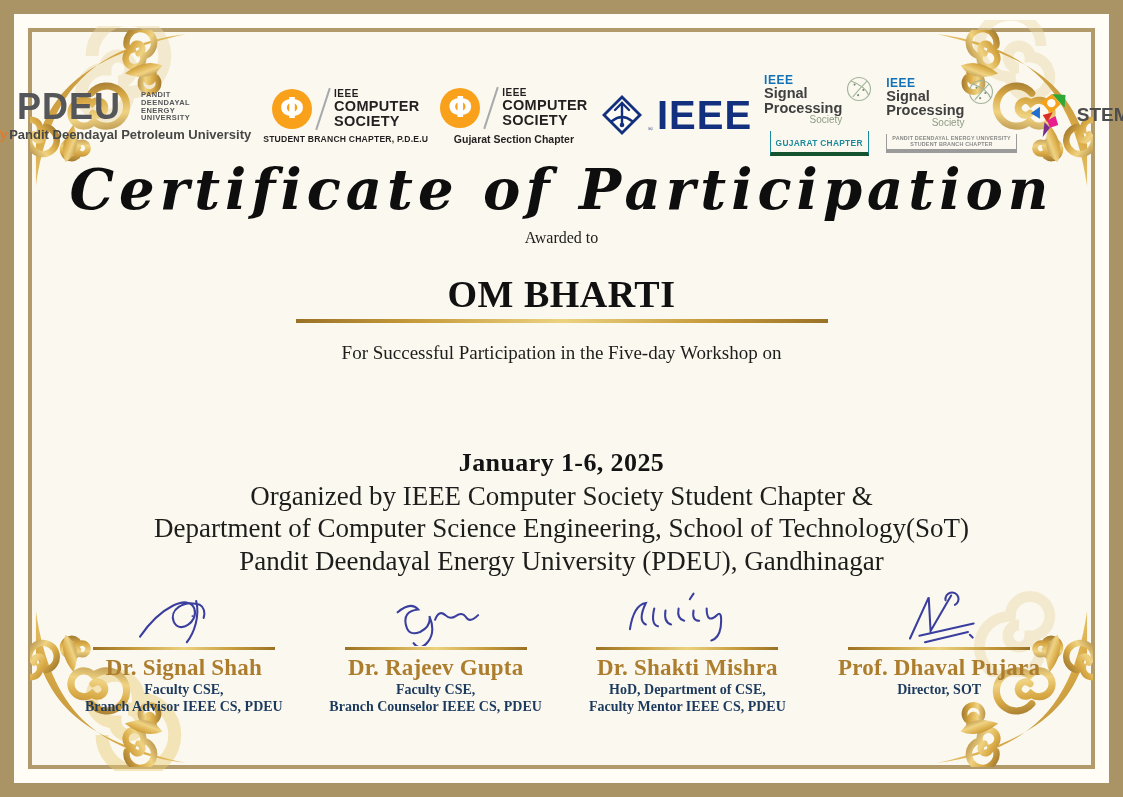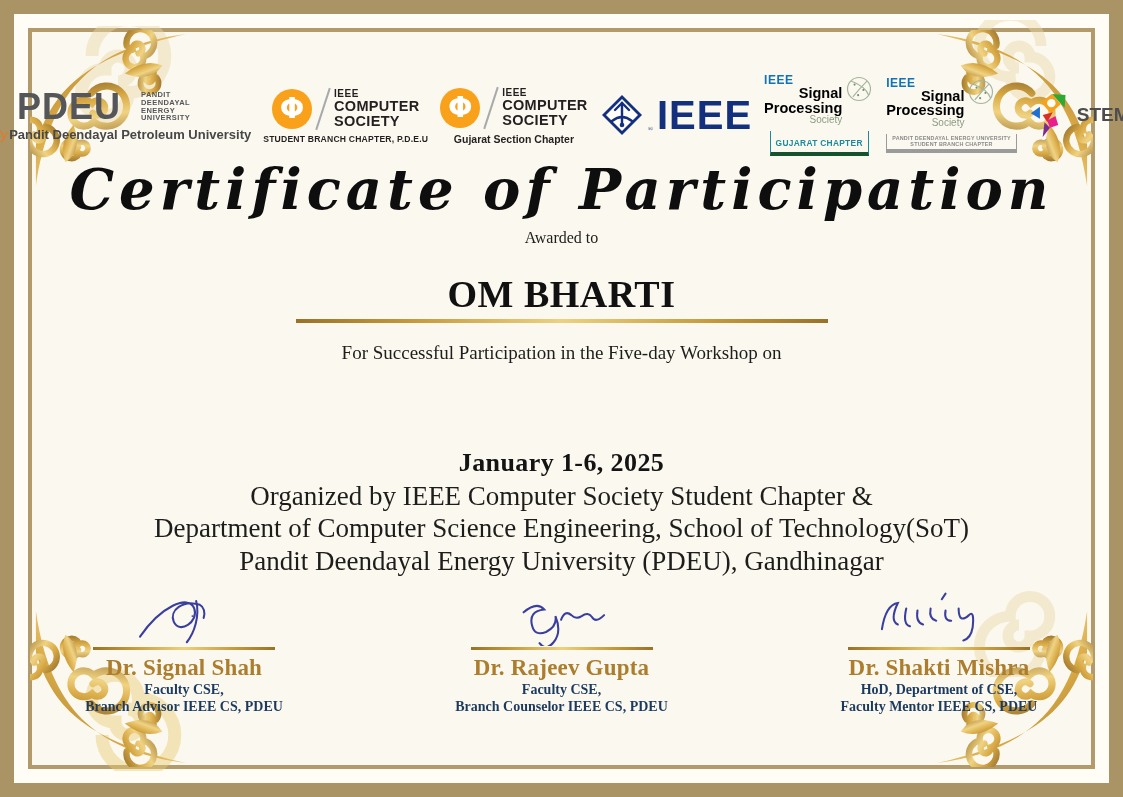--- a/index.html
+++ b/index.html
@@ -37,21 +37,21 @@
   .cs-caption{font-family:"Liberation Sans",sans-serif;font-weight:700;color:#231f20;margin-top:3px;white-space:nowrap;}
   .cap-sm{font-size:8.6px;letter-spacing:.2px;}
   .cap-md{font-size:10.5px;}
   .ieee-master{display:flex;align-items:center;gap:4px;}
   .ieee-word{font-family:"Liberation Sans",sans-serif;font-size:40px;font-weight:800;color:#12307e;letter-spacing:1px;line-height:1;}
   .reg{font-size:7px;color:#12307e;align-self:flex-end;margin-bottom:4px;}
   .sps{display:flex;flex-direction:column;align-items:flex-start;}
   .sps-row{display:flex;align-items:flex-start;gap:2px;}
   .sps-text{display:flex;flex-direction:column;line-height:1.0;font-family:"Liberation Sans",sans-serif;}
   .sps-ieee{font-size:12px;font-weight:800;color:#1172ba;letter-spacing:.5px;}
-  .sps-green{font-size:14.5px;font-weight:600;color:#000000;text-align:right;}
+  .sps-green{font-size:14.5px;font-weight:600;color:#404040;}
   .sps-soc{font-size:10px;font-weight:400;color:#8e9c84;align-self:flex-end;}
   .sps-cap{align-self:center;margin-top:6px;border-left:1px solid #1a8a9d;border-right:1px solid #1a8a9d;border-bottom:4px solid #14532d;padding:1px 5px 2px;}
   .sps-cap-guj{font-family:"Liberation Sans",sans-serif;font-size:8.4px;font-weight:700;color:#1a8a9d;letter-spacing:.3px;white-space:nowrap;}
   .sps-cap-pd{border-color:#9b9b9b;display:flex;flex-direction:column;align-items:center;line-height:1.15;}
   .sps-cap-pd span{font-family:"Liberation Sans",sans-serif;font-size:5.4px;font-weight:600;color:#8a8a8a;letter-spacing:.2px;white-space:nowrap;}
   .stem{display:flex;align-items:center;gap:6px;}
   .stem-word{font-family:"Liberation Sans",sans-serif;font-size:19px;font-weight:600;color:#4d4d4d;}
   
   .title{position:absolute;top:156px;left:0;right:0;text-align:center;
          font-family:"DejaVu Serif",serif;font-style:italic;font-weight:700;
@@ -330,16 +330,29 @@
           <path d="M82,24 q-2,11 6,11"></path>
           <path d="M96,22 q0,17 11,7 q6,-6 4,13 q-2,12 -10,14"></path>
           <path d="M78,12 l4,-6"></path>
         </svg>
         <div class="sig-line"></div>
         <div class="sig-name">Dr. Shakti Mishra</div>
         <div class="sig-title">HoD, Department of CSE,</div>
         <div class="sig-title">Faculty Mentor IEEE CS, PDEU</div>
       </div>
 
+      <div class="sig-col">
+        <svg class="sig-ink" viewBox="0 0 150 62" fill="none" stroke="#3a3f9f" stroke-width="2.2" stroke-linecap="round">
+          <path d="M44,54 L64,10 L66,46 L88,8"></path>
+          <path d="M82,13 a7,7 0 1,1 10,5"></path>
+          <path d="M54,51 L112,38"></path>
+          <path d="M60,58 L106,47"></path>
+          <path d="M108,50 l3,3"></path>
+        </svg>
+        <div class="sig-line"></div>
+        <div class="sig-name">Prof. Dhaval Pujara</div>
+        <div class="sig-title">Director, SOT</div>
+        <div class="sig-title"></div>
+      </div>
 
     </div>
   </div>
 </div>
 
 </body></html>

